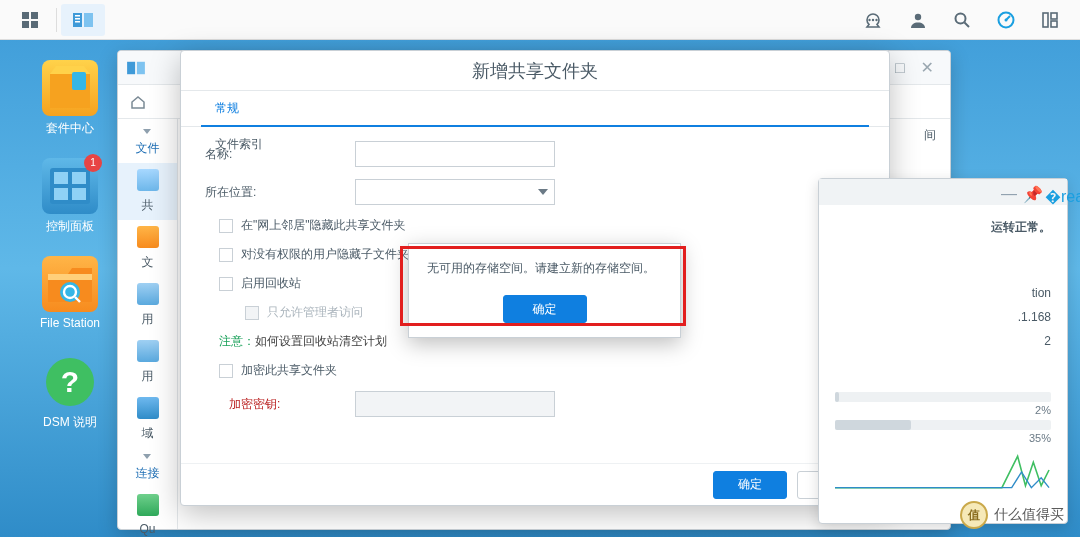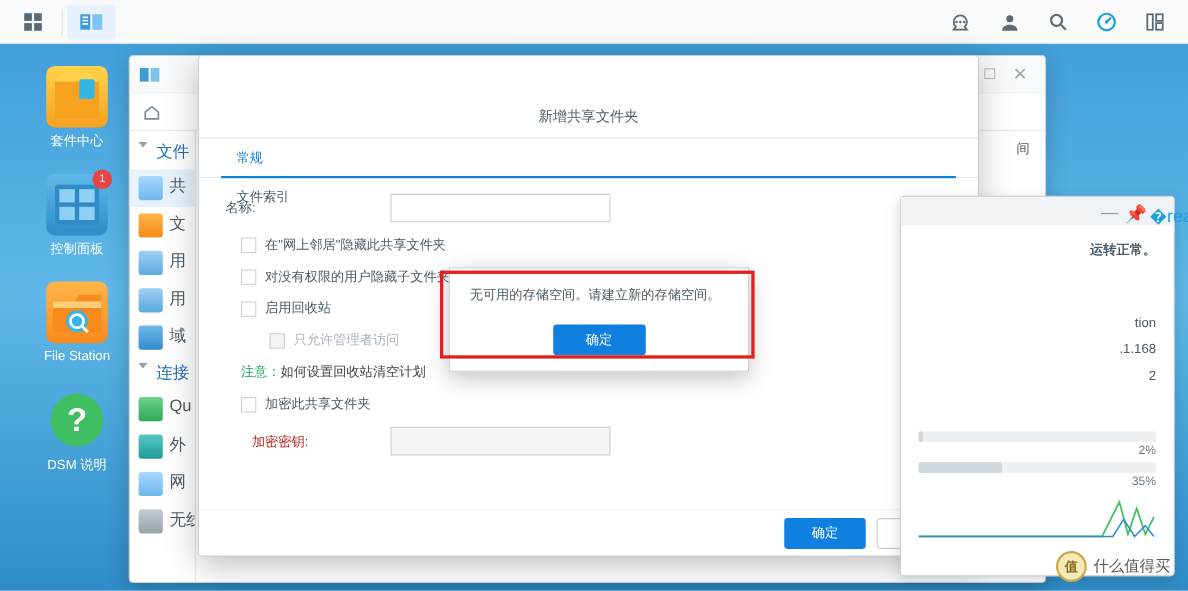--- a/index.html
+++ b/index.html
@@ -12,29 +12,29 @@
 
 .desktop-icon { position: absolute; width: 72px; text-align: center; color: #fff; font-size: 12px; cursor: pointer; }
 .desktop-icon .icon-img { width: 56px; height: 56px; margin: 0 auto 4px; border-radius: 8px; position: relative; }
 .desktop-icon .badge { position: absolute; top: -4px; right: -4px; background: #e84545; color: #fff; font-size: 10px; width: 18px; height: 18px; border-radius: 9px; line-height: 18px; }
 
 
 .fs-window { position: absolute; left: 117px; top: 50px; width: 834px; height: 480px; background: #fff; border: 1px solid #c9d0d6; border-radius: 4px; box-shadow: 0 6px 20px rgba(0,0,0,.2); }
 .fs-titlebar { height: 34px; background: #f7f9fb; display: flex; align-items: center; padding: 0 8px; border-bottom: 1px solid #e4e8eb; border-radius: 4px 4px 0 0; }
 .fs-side { position: absolute; left: 0; top: 68px; width: 60px; bottom: 0; border-right: 1px solid #e4e8eb; padding-top: 4px; }
 .fs-side-nav { position: absolute; left:0; top:34px; right:0; height:34px; border-bottom:1px solid #e4e8eb; display:flex; align-items:center; padding:0 12px; gap:12px;}
-.fs-side-item { display: flex; align-items: flex-start; padding: 6px 8px; font-size: 15px; color: #4a5a66; gap: 6px; cursor: pointer; white-space: nowrap; overflow: hidden; }
+.fs-side-item { display: flex; align-items: center; padding: 6px 8px; font-size: 12px; color: #4a5a66; gap: 6px; cursor: pointer; white-space: nowrap; overflow: hidden; flex-direction: column; }
 .fs-side-item .ic { width: 22px; height: 22px; flex-shrink: 0; border-radius: 3px; }
 .fs-side-item.head { color:#1f6fb5; font-weight:500; }
 .fs-side-item.active { background:#e7f2fc; }
 .chev { display:inline-block; width:0; height:0; border-left:4px solid transparent; border-right:4px solid transparent; border-top:5px solid #8fa0ae; margin-right:2px;}
 
 
 .dialog { position: absolute; left: 180px; top: 50px; width: 710px; height: 456px; background: #fff; border: 1px solid #c9d0d6; border-radius: 4px; box-shadow: 0 8px 30px rgba(0,0,0,.25); }
-.dlg-title { height: 40px; line-height: 40px; text-align: center; font-size: 13px; color: #4a5a66; border-bottom: 1px solid #e4e8eb; margin-top: 35px; }
+.dlg-title { height: 40px; line-height: 40px; text-align: center; font-size: 18px; color: #4a5a66; border-bottom: 1px solid #e4e8eb; }
 .dlg-tabs { height: 36px; display: flex; align-items: stretch; padding: 0 20px; border-bottom: 1px solid #e4e8eb; flex-direction: column; }
 .dlg-tab { padding: 0 14px; line-height: 34px; font-size: 12px; color: #4a5a66; cursor: pointer; }
 .dlg-tab.active { color: #0f7fe0; border-bottom: 2px solid #0f7fe0; }
 .dlg-body { padding: 14px 24px; font-size: 12px; color: #4a5a66; overflow:auto; height:338px;}
 .frow { display: flex; align-items: center; margin-bottom: 12px; }
 .flabel { width: 150px; }
 .flabel.indent { padding-left: 24px; }
 .finput { width: 200px; height: 26px; border: 1px solid #c9d0d6; padding: 0 6px; font-size: 12px; background:#fff;}
 .finput.sel { display:flex; align-items:center; justify-content:flex-end; padding-right:6px;}
 .finput.dis { background:#f2f4f6; }
@@ -250,20 +250,28 @@
   <div class="dlg-title">新增共享文件夹</div>
   <div class="dlg-tabs">
     <div class="dlg-tab active">常规</div>
     <div class="dlg-tab">文件索引</div>
   </div>
   <div class="dlg-body">
     <div class="frow">
         <div class="flabel">名称:</div>
         <input class="finput" style="">
       </div>
+    <div class="frow">
+        <div class="flabel">所在位置:</div>
+        <div class="finput sel">
+          <svg width="10" height="6" viewBox="0 0 10 6">
+            <path d="M0 0h10L5 6z" fill="#6b7a86"></path>
+          </svg>
+        </div>
+      </div>
     <div class="frow" style="padding-left:14px">
         <span class="cb"></span>
         <span>在"网上邻居"隐藏此共享文件夹</span>
       </div>
     <div class="frow" style="padding-left:14px">
         <span class="cb"></span>
         <span>对没有权限的用户隐藏子文件夹和文件</span>
       </div>
     <div class="frow" style="padding-left:14px">
         <span class="cb"></span>

